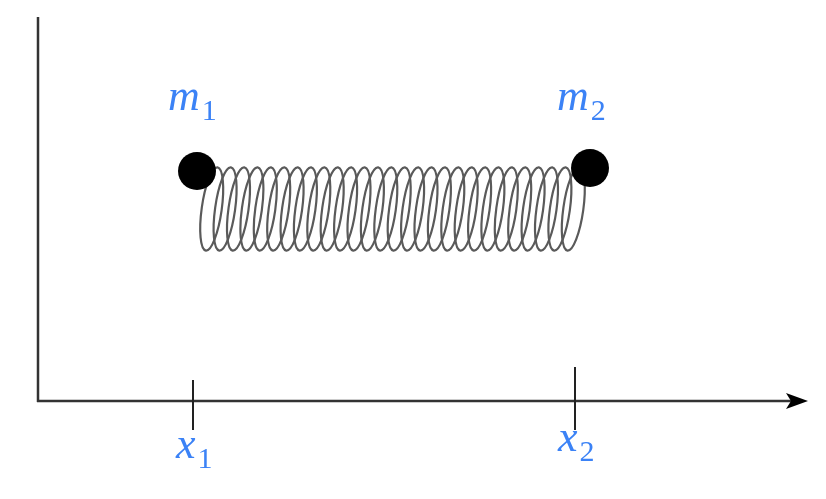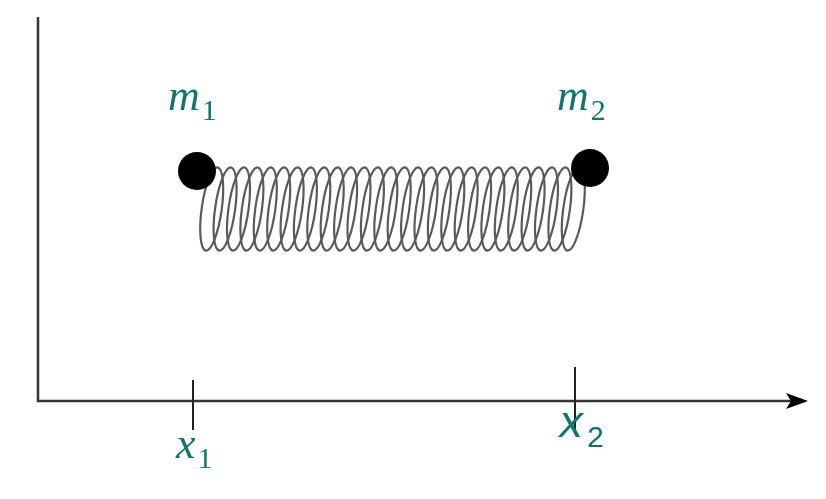--- a/index.html
+++ b/index.html
@@ -1,18 +1,18 @@
 <!DOCTYPE html>
 <html><head>
   <meta charset="utf-8">
   <style>
     html, body { margin: 0; padding: 0; background: #ffffff; }
     body { width: 826px; height: 499px; position: relative; overflow: hidden; font-family: "DejaVu Serif", serif; }
     #diagram { position: absolute; left: 0; top: 0; width: 826px; height: 499px; }
-    .label { position: absolute; font-family: "Liberation Serif", "DejaVu Serif", serif; font-style: italic; color: #0f766e; }
+    .label { position: absolute; font-family: "Liberation Serif", "DejaVu Serif", serif; font-style: italic; color: #3b82f6; }
     .label .base { font-size: 44px; }
     .label .sub { font-size: 30px; font-style: normal; position: relative; top: 10px; margin-left: 2px; }
   </style>
 </head>
 <body>
 
 <svg id="diagram" viewBox="0 0 826 499" xmlns="http://www.w3.org/2000/svg">
 
   <line x1="38" y1="17" x2="38" y2="402" stroke="#333" stroke-width="2.5"></line>
 
@@ -59,15 +59,15 @@
 
 <div class="label" style="left:168px; top:70px;">
   <span class="base">m</span><span class="sub">1</span>
 </div>
 <div class="label" style="left:557px; top:70px;text-align:right;">
   <span class="base">m</span><span class="sub">2</span>
 </div>
 <div class="label" style="left:176px; top:418px;">
   <span class="base">x</span><span class="sub">1</span>
 </div>
-<div class="label" style="left:558px; top:400px;font-family:Liberation Mono, monospace;">
+<div class="label" style="left:558px; top:411px;">
   <span class="base">x</span><span class="sub">2</span>
 </div>
 
 </body></html>

